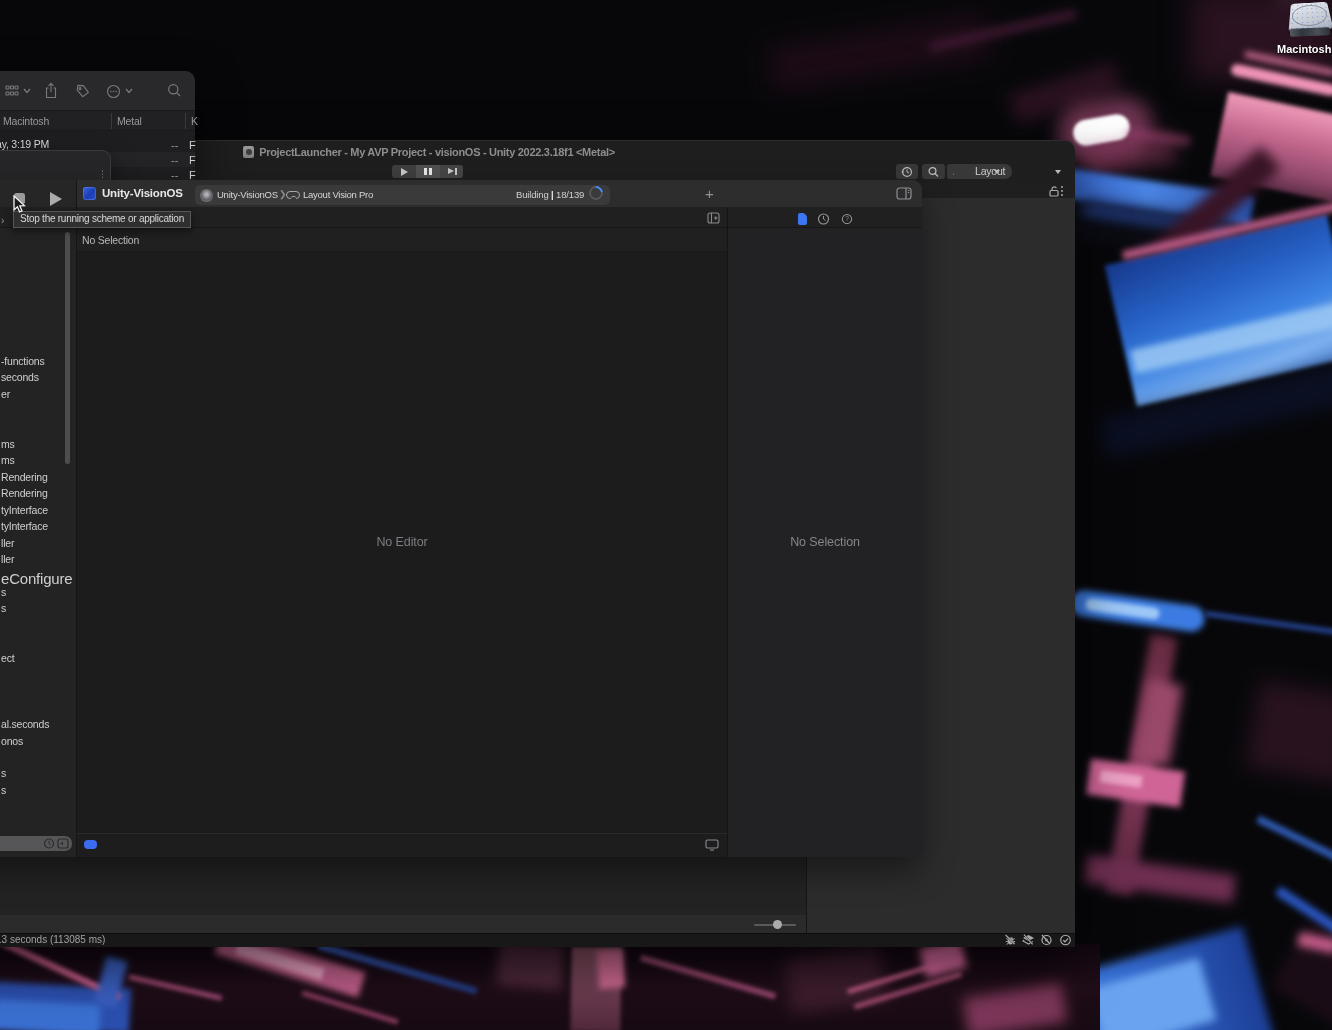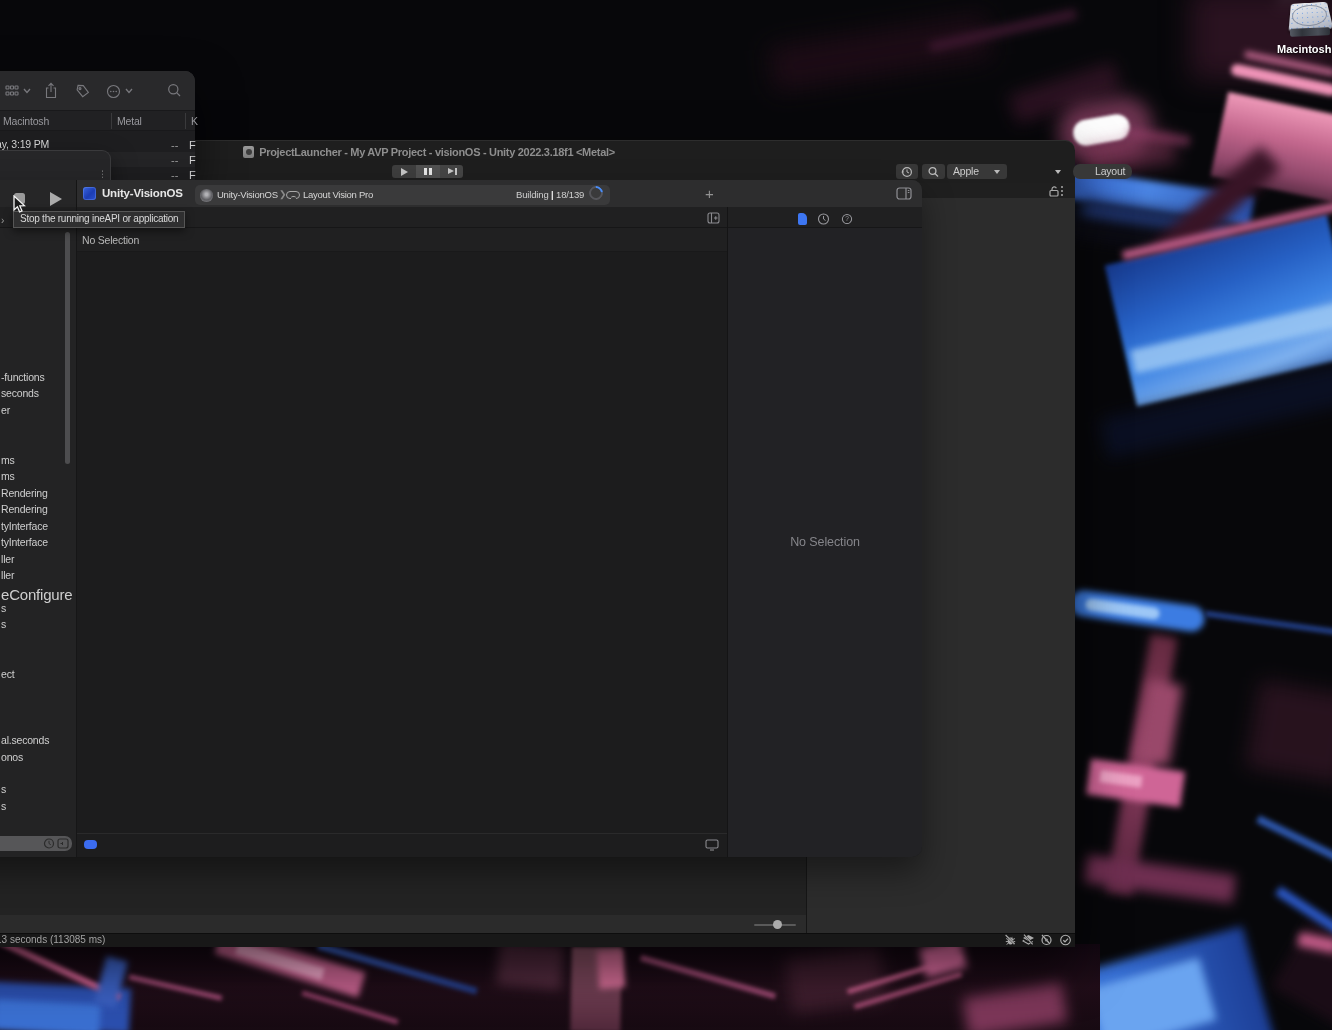--- a/index.html
+++ b/index.html
@@ -101,21 +101,21 @@
     <div class="abs" style="left:661px;top:25px;width:23px;height:13px;background:#454545;border-radius:0 3px 3px 0;"></div>
     <div class="abs" style="left:622px;top:27.5px;width:0;height:0;border-left:7px solid #c8c8c8;border-top:4px solid transparent;border-bottom:4px solid transparent;"></div>
     <div class="abs" style="left:645px;top:28px;width:2.5px;height:7px;background:#e8e8e8;"></div>
     <div class="abs" style="left:650px;top:28px;width:2.5px;height:7px;background:#e8e8e8;"></div>
     <div class="abs" style="left:669px;top:28px;width:0;height:0;border-left:6px solid #c8c8c8;border-top:3.5px solid transparent;border-bottom:3.5px solid transparent;"></div>
     <div class="abs" style="left:675.5px;top:28px;width:2px;height:7px;background:#c8c8c8;"></div>
 
     <div class="abs" style="left:1117px;top:24px;width:22px;height:15px;background:#383838;border-radius:3px;"></div>
     <div class="abs" style="left:1143px;top:24px;width:23px;height:15px;background:#383838;border-radius:3px;"></div>
     <div class="abs" style="left:1168px;top:24px;width:60px;height:15px;background:#383838;border-radius:3px;color:#cccccc;font-size:10.5px;letter-spacing:-0.2px;line-height:15px;padding-left:6px;box-sizing:border-box;">Apple</div>
-    <div class="abs" style="left:1294px;top:24px;width:59px;height:15px;background:#383838;border-radius:7px;color:#cccccc;font-size:10.5px;letter-spacing:-0.2px;line-height:15px;padding-left:22px;box-sizing:border-box;">Layout</div>
+    <div class="abs" style="left:1174px;top:24px;width:59px;height:15px;background:#383838;border-radius:7px;color:#cccccc;font-size:10.5px;letter-spacing:-0.2px;line-height:15px;padding-left:22px;box-sizing:border-box;">Layout</div>
     <div class="abs" style="left:1215px;top:30px;width:0;height:0;border-top:4px solid #bbb;border-left:3.5px solid transparent;border-right:3.5px solid transparent;"></div>
     <div class="abs" style="left:1276px;top:30px;width:0;height:0;border-top:4px solid #bbb;border-left:3.5px solid transparent;border-right:3.5px solid transparent;"></div>
     <svg class="ico" style="left:1121px;top:26px;" width="13" height="12" viewBox="0 0 13 12">
         <circle cx="7" cy="6" r="4.4" fill="none" stroke="#bbb" stroke-width="1.2"></circle>
         <path d="M7 3.4 V6 L9 7" stroke="#bbb" stroke-width="1" fill="none"></path>
         <path d="M2.6 4 L1.4 6.4 L3.8 6.2" fill="#bbb"></path>
       </svg>
     <svg class="ico" style="left:1148px;top:26px;" width="13" height="12" viewBox="0 0 13 12">
         <circle cx="5.5" cy="5" r="3.4" fill="none" stroke="#bbb" stroke-width="1.3"></circle>
         <path d="M8 7.5 L11 10.5" stroke="#bbb" stroke-width="1.3"></path>
@@ -273,21 +273,21 @@
     <svg class="ico" style="left:991px;top:33px;" width="12" height="12" viewBox="0 0 13 12">
         <circle cx="6.5" cy="6" r="5" fill="none" stroke="#98989d" stroke-width="1.1"></circle>
         <text x="6.5" y="8.4" font-size="7" fill="#98989d" text-anchor="middle" font-family="Liberation Sans">?</text>
       </svg>
 
     <div class="abs" style="left:227px;top:48px;width:650px;height:24px;background:#202021;border-bottom:1px solid #19191a;box-sizing:border-box;"></div>
     <div class="abs" style="left:232px;top:54px;color:#b8b8b8;font-size:10.5px;letter-spacing:-0.2px;">No Selection</div>
 
     <div class="abs" style="left:0;top:48px;width:227px;height:629px;background:#232324;border-radius:0 0 0 10px;"></div>
 
-    <div class="abs" style="left:150px;top:64px;width:77px;height:590px;overflow:hidden;">
+    <div class="abs" style="left:150px;top:48px;width:77px;height:590px;overflow:hidden;">
       <div class="abs" style="left:1px;top:127px;color:#cfcfcf;font-size:10.5px;letter-spacing:-0.2px;white-space:nowrap;">-functions</div>
       <div class="abs" style="left:1px;top:143px;color:#cfcfcf;font-size:10.5px;letter-spacing:-0.2px;white-space:nowrap;">seconds</div>
       <div class="abs" style="left:1px;top:160px;color:#cfcfcf;font-size:10.5px;letter-spacing:-0.2px;white-space:nowrap;">er</div>
       <div class="abs" style="left:1px;top:210px;color:#cfcfcf;font-size:10.5px;letter-spacing:-0.2px;white-space:nowrap;">ms</div>
       <div class="abs" style="left:1px;top:226px;color:#cfcfcf;font-size:10.5px;letter-spacing:-0.2px;white-space:nowrap;">ms</div>
       <div class="abs" style="left:1px;top:243px;color:#cfcfcf;font-size:10.5px;letter-spacing:-0.2px;white-space:nowrap;">Rendering</div>
       <div class="abs" style="left:1px;top:259px;color:#cfcfcf;font-size:10.5px;letter-spacing:-0.2px;white-space:nowrap;">Rendering</div>
       <div class="abs" style="left:1px;top:276px;color:#cfcfcf;font-size:10.5px;letter-spacing:-0.2px;white-space:nowrap;">tyInterface</div>
       <div class="abs" style="left:1px;top:292px;color:#cfcfcf;font-size:10.5px;letter-spacing:-0.2px;white-space:nowrap;">tyInterface</div>
       <div class="abs" style="left:1px;top:309px;color:#cfcfcf;font-size:10.5px;letter-spacing:-0.2px;white-space:nowrap;">ller</div>
@@ -308,36 +308,37 @@
     <svg class="ico" style="left:193px;top:658px;" width="12" height="11" viewBox="0 0 12 11">
         <circle cx="6" cy="5.5" r="4.5" fill="none" stroke="#2b2b2b" stroke-width="1.2"></circle>
         <path d="M6 2.8 V5.5 L7.8 6.8" fill="none" stroke="#2b2b2b" stroke-width="1"></path>
       </svg>
     <svg class="ico" style="left:207px;top:658px;" width="12" height="11" viewBox="0 0 12 11">
         <rect x="1" y="1" width="10" height="9" rx="2" fill="none" stroke="#2b2b2b" stroke-width="1.2"></rect>
         <path d="M3.5 5.5 l2 0 M5.5 4 l0 3" stroke="#2b2b2b" stroke-width="1"></path>
       </svg>
 
     <div class="abs" style="left:227px;top:72px;width:650px;height:581px;background:#1c1c1d;"></div>
+    <div class="abs" style="left:227px;top:355px;width:650px;text-align:center;color:#7d7d82;font-size:12.5px;letter-spacing:-0.1px;">No Editor</div>
 
     <div class="abs" style="left:227px;top:653px;width:650px;height:24px;background:#1d1d1e;border-top:1px solid #2a2a2b;box-sizing:border-box;"></div>
     <div class="abs" style="left:234px;top:660px;width:13px;height:9px;background:#3b6cf0;border-radius:4px;"></div>
     <svg class="ico" style="left:855px;top:659px;" width="14" height="12" viewBox="0 0 14 12">
         <rect x="1" y="1" width="12" height="8" rx="1.5" fill="none" stroke="#8a8a8f" stroke-width="1.1"></rect>
         <path d="M5 11 H9" stroke="#8a8a8f" stroke-width="1.1"></path>
       </svg>
 
     <div class="abs" style="left:226px;top:27px;width:1px;height:650px;background:#161617;"></div>
 
     <div class="abs" style="left:877px;top:27px;width:1px;height:650px;background:#141415;"></div>
 
     <div class="abs" style="left:878px;top:48px;width:194px;height:629px;background:#222225;border-radius:0 0 10px 0;"></div>
     <div class="abs" style="left:878px;top:355px;width:194px;text-align:center;color:#85858a;font-size:12.5px;letter-spacing:-0.1px;">No Selection</div>
   </div>
 
-  <div id="tooltip" class="abs" style="left:13px;top:211px;height:15px;background:#2f2f30;border:1px solid #565656;color:#d8d8d8;font-size:10px;letter-spacing:-0.25px;line-height:14px;padding:0 6px;white-space:nowrap;box-shadow:0 3px 8px rgba(0,0,0,.5);">Stop the running ineAPI or application</div>
+  <div id="tooltip" class="abs" style="left:13px;top:211px;height:15px;background:#2f2f30;border:1px solid #565656;color:#d8d8d8;font-size:10px;letter-spacing:-0.25px;line-height:14px;padding:0 6px;white-space:nowrap;box-shadow:0 3px 8px rgba(0,0,0,.5);">Stop the running scheme or application</div>
   <div class="abs" style="left:1px;top:215px;color:#9a9a9a;font-size:10px;">›</div>
 
   <svg class="ico" style="left:12px;top:195px;" width="15" height="20" viewBox="0 0 15 20">
       <path d="M2 1 L2 15 L5.4 11.8 L7.6 16.8 L10 15.8 L7.8 10.9 L12.4 10.6 Z" fill="#1a1a1a" stroke="#f5f5f5" stroke-width="1.3"></path>
     </svg>
 
 </div>
 
 </body></html>

